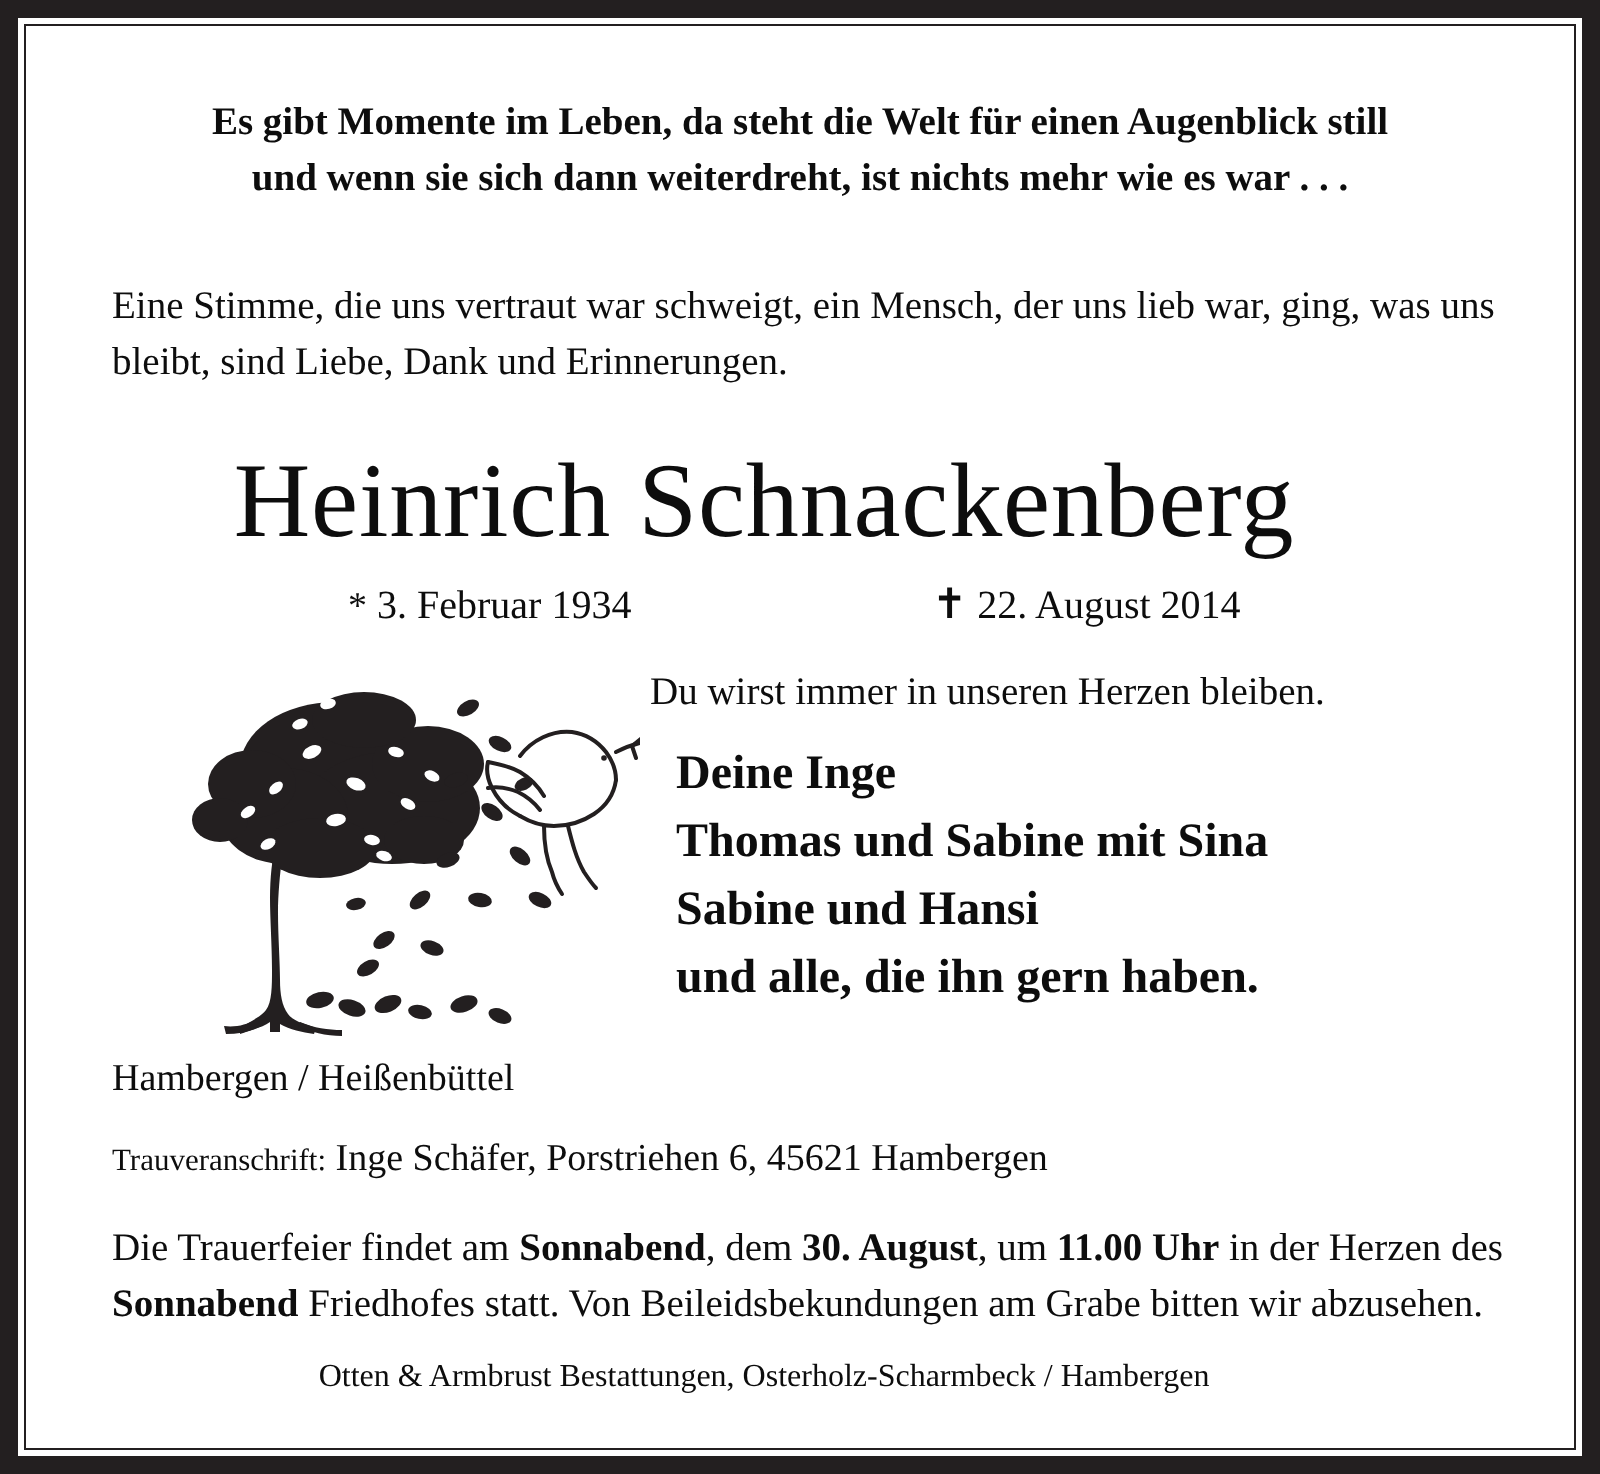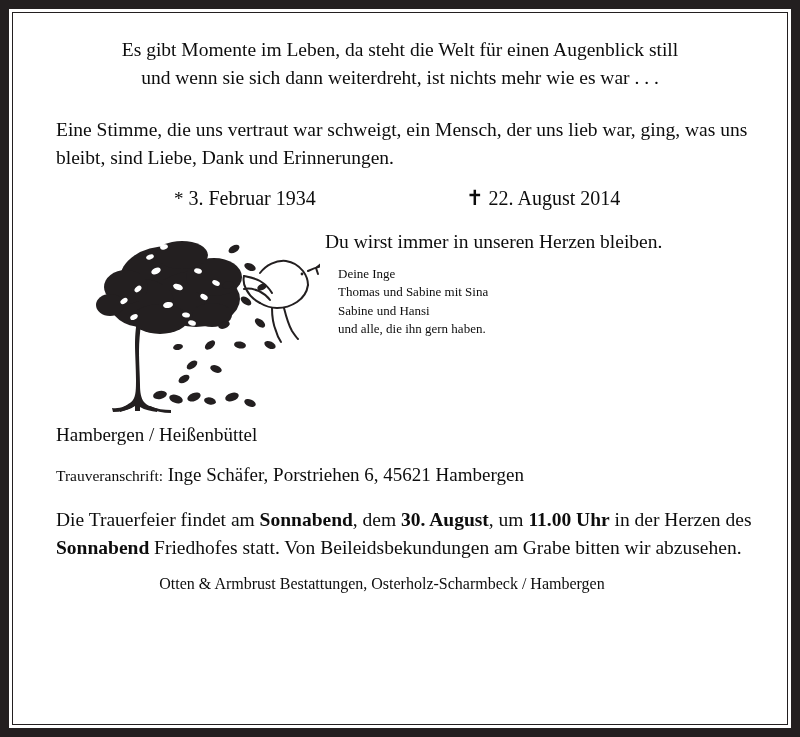--- a/index.html
+++ b/index.html
@@ -41,22 +41,23 @@
     left: 14px; top: 14px;
     width: 772px;
     height: 709px;
     box-sizing: border-box;
   }
 
   .verse {
     text-align: center;
     font-size: 19.5px;
     line-height: 1.45;
-    margin: 0;
+    margin: 12px;
     padding: 22px 34px 0 34px;
+    font-weight: bold;
   }
   .verse div { white-space: nowrap; }
 
   .intro {
     font-size: 19.5px;
     line-height: 1.48;
     margin: 0;
     padding: 23px 16px 0 42px;
   }
 
@@ -120,22 +121,22 @@
   .tribute-lead {
     font-size: 19.5px;
     line-height: 1.3;
     margin: 0 0 10px 0;
   }
   .tribute-names {
     margin: 0;
     padding-left: 13px;
   }
   .tribute-names div {
-    font-size: 13px;
-    font-weight: normal;
+    font-size: 24px;
+    font-weight: bold;
     line-height: 1.42;
     white-space: nowrap;
   }
 
   .place {
     font-size: 19px;
     margin: 0;
     padding: 4px 0 0 42px;
   }
   .mourning-address {
@@ -173,20 +174,21 @@
 
   <div class="content">
 
     <div class="verse">
       <div>Es gibt Momente im Leben, da steht die Welt für einen Augenblick still</div>
       <div>und wenn sie sich dann weiterdreht, ist nichts mehr wie es war . . .</div>
     </div>
 
     <p class="intro">Eine Stimme, die uns vertraut war schweigt, ein Mensch, der uns lieb war, ging, was uns bleibt, sind Liebe, Dank und Erinnerungen.</p>
 
+    <h1 class="deceased-name">Heinrich Schnackenberg</h1>
 
     <div class="dates">
       <span class="date-birth">
         <span class="sym">*</span>
         <span>3. Februar 1934</span>
       </span>
       <span class="date-death">
         <span class="cross-glyph">✝</span>
         <span>22. August 2014</span>
       </span>

